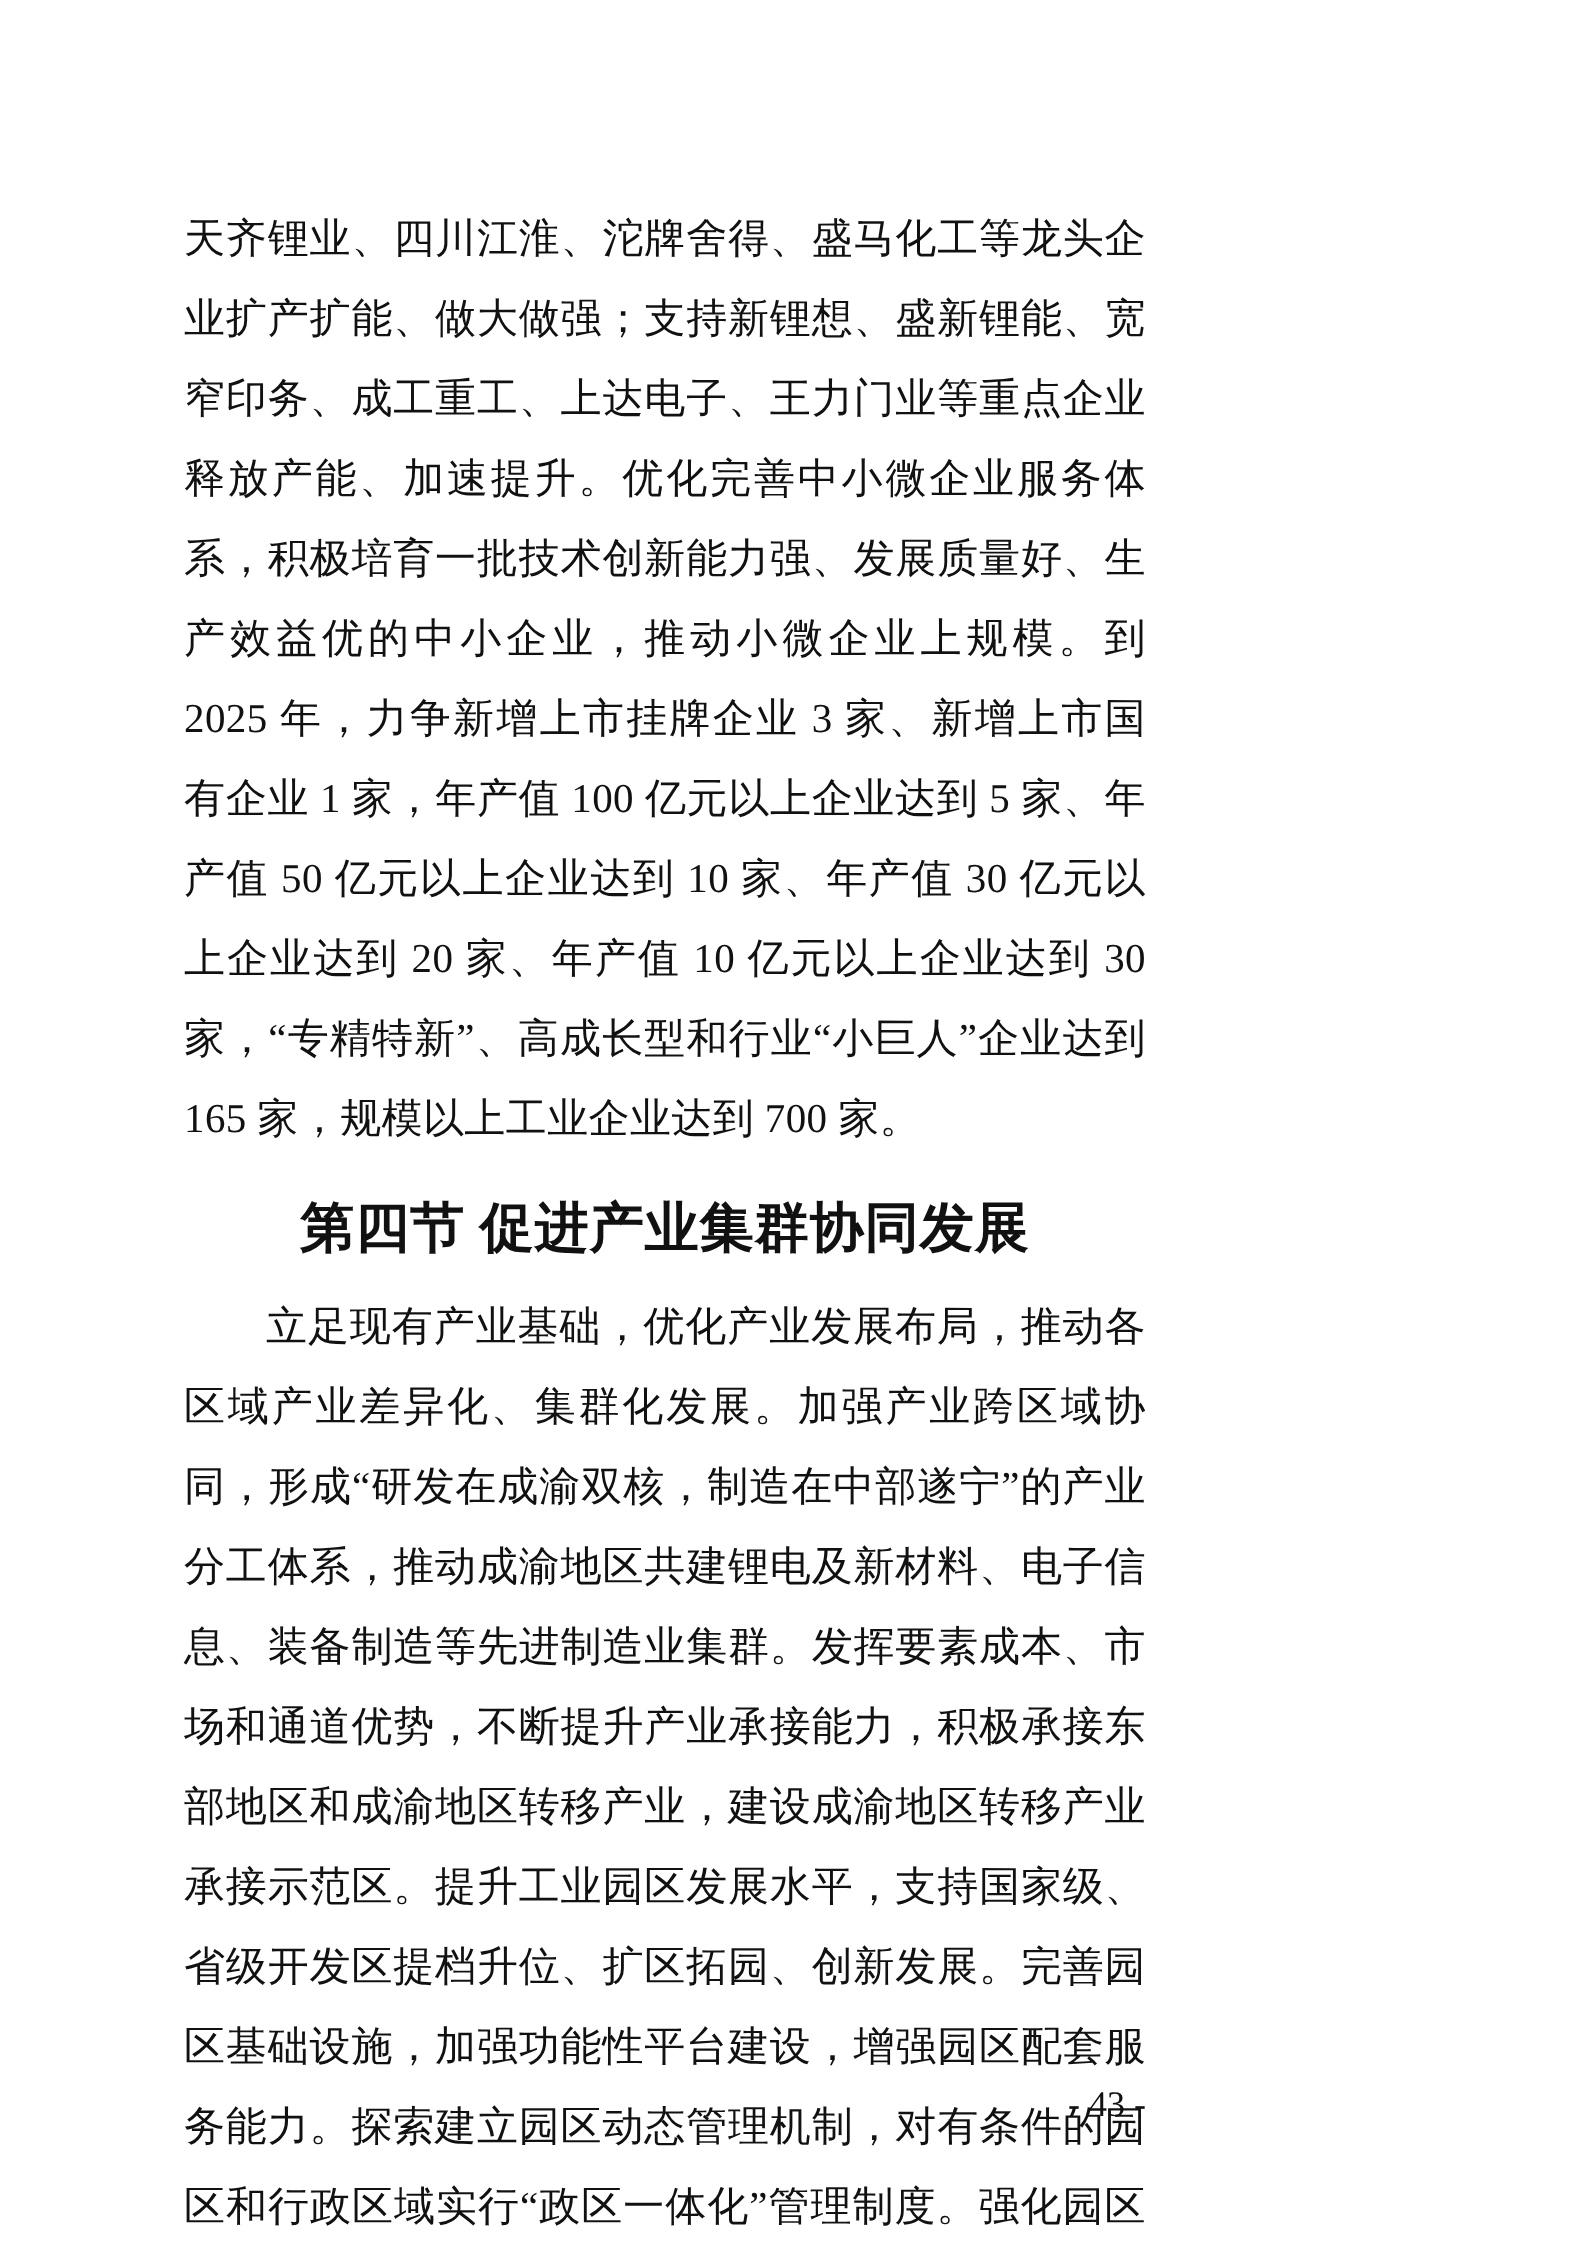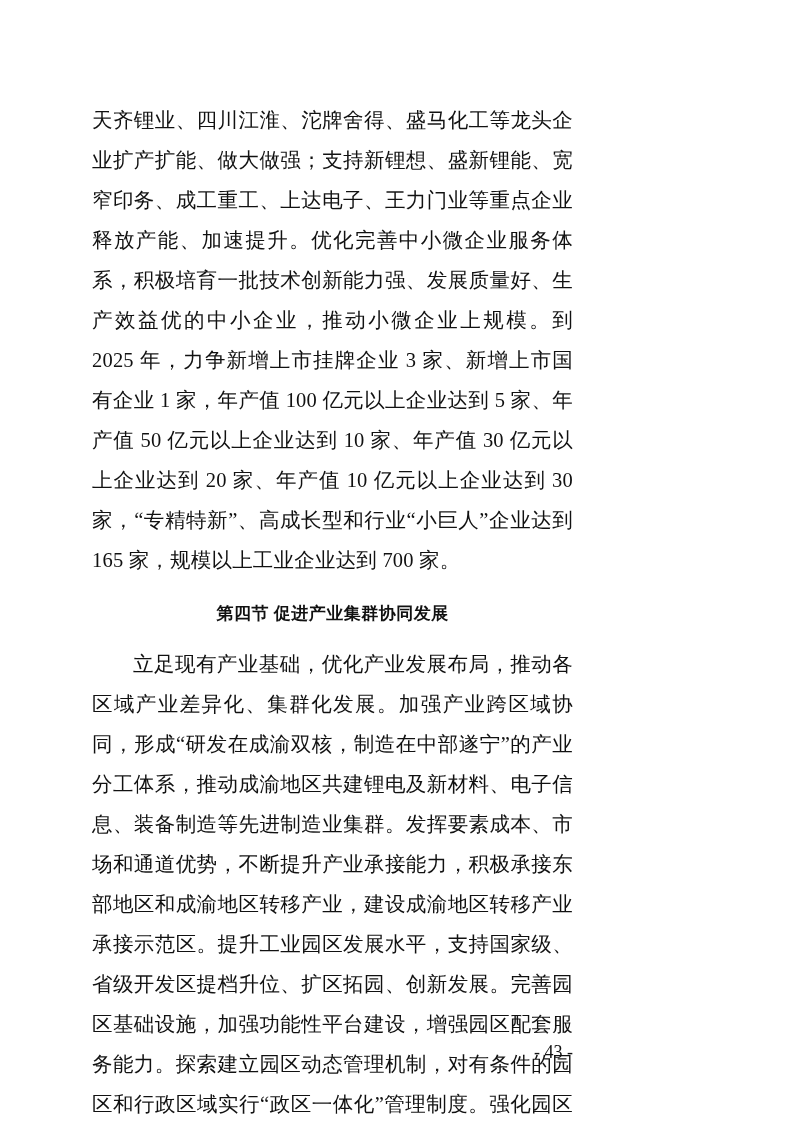--- a/index.html
+++ b/index.html
@@ -33,21 +33,21 @@
   .para {
     margin: 0;
     text-indent: 2em;
   }
   .para.no-indent {
     text-indent: 0;
   }
   .section-heading {
     margin: 14px 0 10px 0;
     text-align: center;
-    font-size: 17px;
+    font-size: 27px;
     line-height: 40px;
     font-weight: bold;
     letter-spacing: 0.5px;
   }
   .page-number {
     position: absolute;
     right: 92px;
     bottom: 60px;
     font-size: 18px;
     line-height: 20px;

